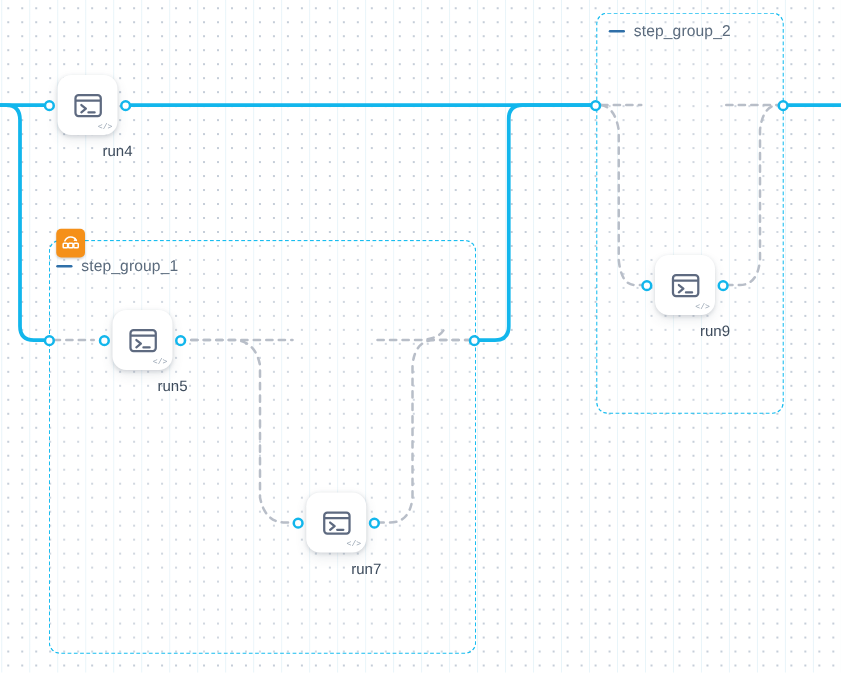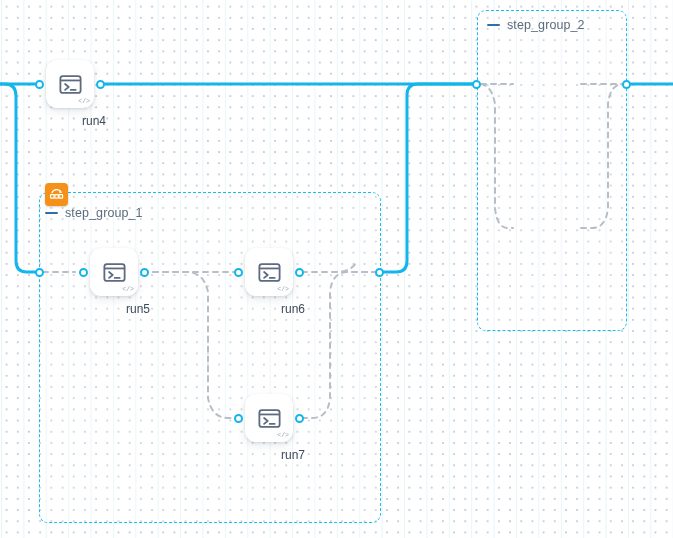--- a/index.html
+++ b/index.html
@@ -154,45 +154,45 @@
         <polyline points="7.2,11.6 10.4,14.2 7.2,16.8" fill="none" stroke="#5e6a80" stroke-width="1.6" stroke-linecap="round" stroke-linejoin="round"></polyline>
         <line x1="12.2" y1="16.8" x2="16.6" y2="16.8" stroke="#5e6a80" stroke-width="1.6" stroke-linecap="round"></line>
       </svg>
       <span class="node-code">&lt;/&gt;</span>
       <span class="port left"></span>
       <span class="port right"></span>
     </div>
     <span class="node-label">run5</span>
   </div>
 
-  <div class="node" style="left:245px;top:248px;">
-    <div class="node-card">
-      <svg width="27" height="27" viewBox="0 0 24 24">
-        <rect x="3" y="4.5" width="18" height="15" rx="2.2" fill="none" stroke="#5e6a80" stroke-width="1.6"></rect>
-        <line x1="3" y1="8.4" x2="21" y2="8.4" stroke="#5e6a80" stroke-width="1.6"></line>
-        <polyline points="7.2,11.6 10.4,14.2 7.2,16.8" fill="none" stroke="#5e6a80" stroke-width="1.6" stroke-linecap="round" stroke-linejoin="round"></polyline>
-        <line x1="12.2" y1="16.8" x2="16.6" y2="16.8" stroke="#5e6a80" stroke-width="1.6" stroke-linecap="round"></line>
-      </svg>
-      <span class="node-code">&lt;/&gt;</span>
-      <span class="port left"></span>
-      <span class="port right"></span>
-    </div>
-    <span class="node-label">run6</span>
-  </div>
 
   <div class="node" style="left:245px;top:394px;">
     <div class="node-card">
       <svg width="27" height="27" viewBox="0 0 24 24">
         <rect x="3" y="4.5" width="18" height="15" rx="2.2" fill="none" stroke="#5e6a80" stroke-width="1.6"></rect>
         <line x1="3" y1="8.4" x2="21" y2="8.4" stroke="#5e6a80" stroke-width="1.6"></line>
         <polyline points="7.2,11.6 10.4,14.2 7.2,16.8" fill="none" stroke="#5e6a80" stroke-width="1.6" stroke-linecap="round" stroke-linejoin="round"></polyline>
         <line x1="12.2" y1="16.8" x2="16.6" y2="16.8" stroke="#5e6a80" stroke-width="1.6" stroke-linecap="round"></line>
       </svg>
       <span class="node-code">&lt;/&gt;</span>
       <span class="port left"></span>
       <span class="port right"></span>
     </div>
     <span class="node-label">run7</span>
   </div>
 
 
+  <div class="node" style="left:524px;top:204px;">
+    <div class="node-card">
+      <svg width="27" height="27" viewBox="0 0 24 24">
+        <rect x="3" y="4.5" width="18" height="15" rx="2.2" fill="none" stroke="#5e6a80" stroke-width="1.6"></rect>
+        <line x1="3" y1="8.4" x2="21" y2="8.4" stroke="#5e6a80" stroke-width="1.6"></line>
+        <polyline points="7.2,11.6 10.4,14.2 7.2,16.8" fill="none" stroke="#5e6a80" stroke-width="1.6" stroke-linecap="round" stroke-linejoin="round"></polyline>
+        <line x1="12.2" y1="16.8" x2="16.6" y2="16.8" stroke="#5e6a80" stroke-width="1.6" stroke-linecap="round"></line>
+      </svg>
+      <span class="node-code">&lt;/&gt;</span>
+      <span class="port left"></span>
+      <span class="port right"></span>
+    </div>
+    <span class="node-label">run9</span>
+  </div>
 
 </div>
 
 </body></html>

